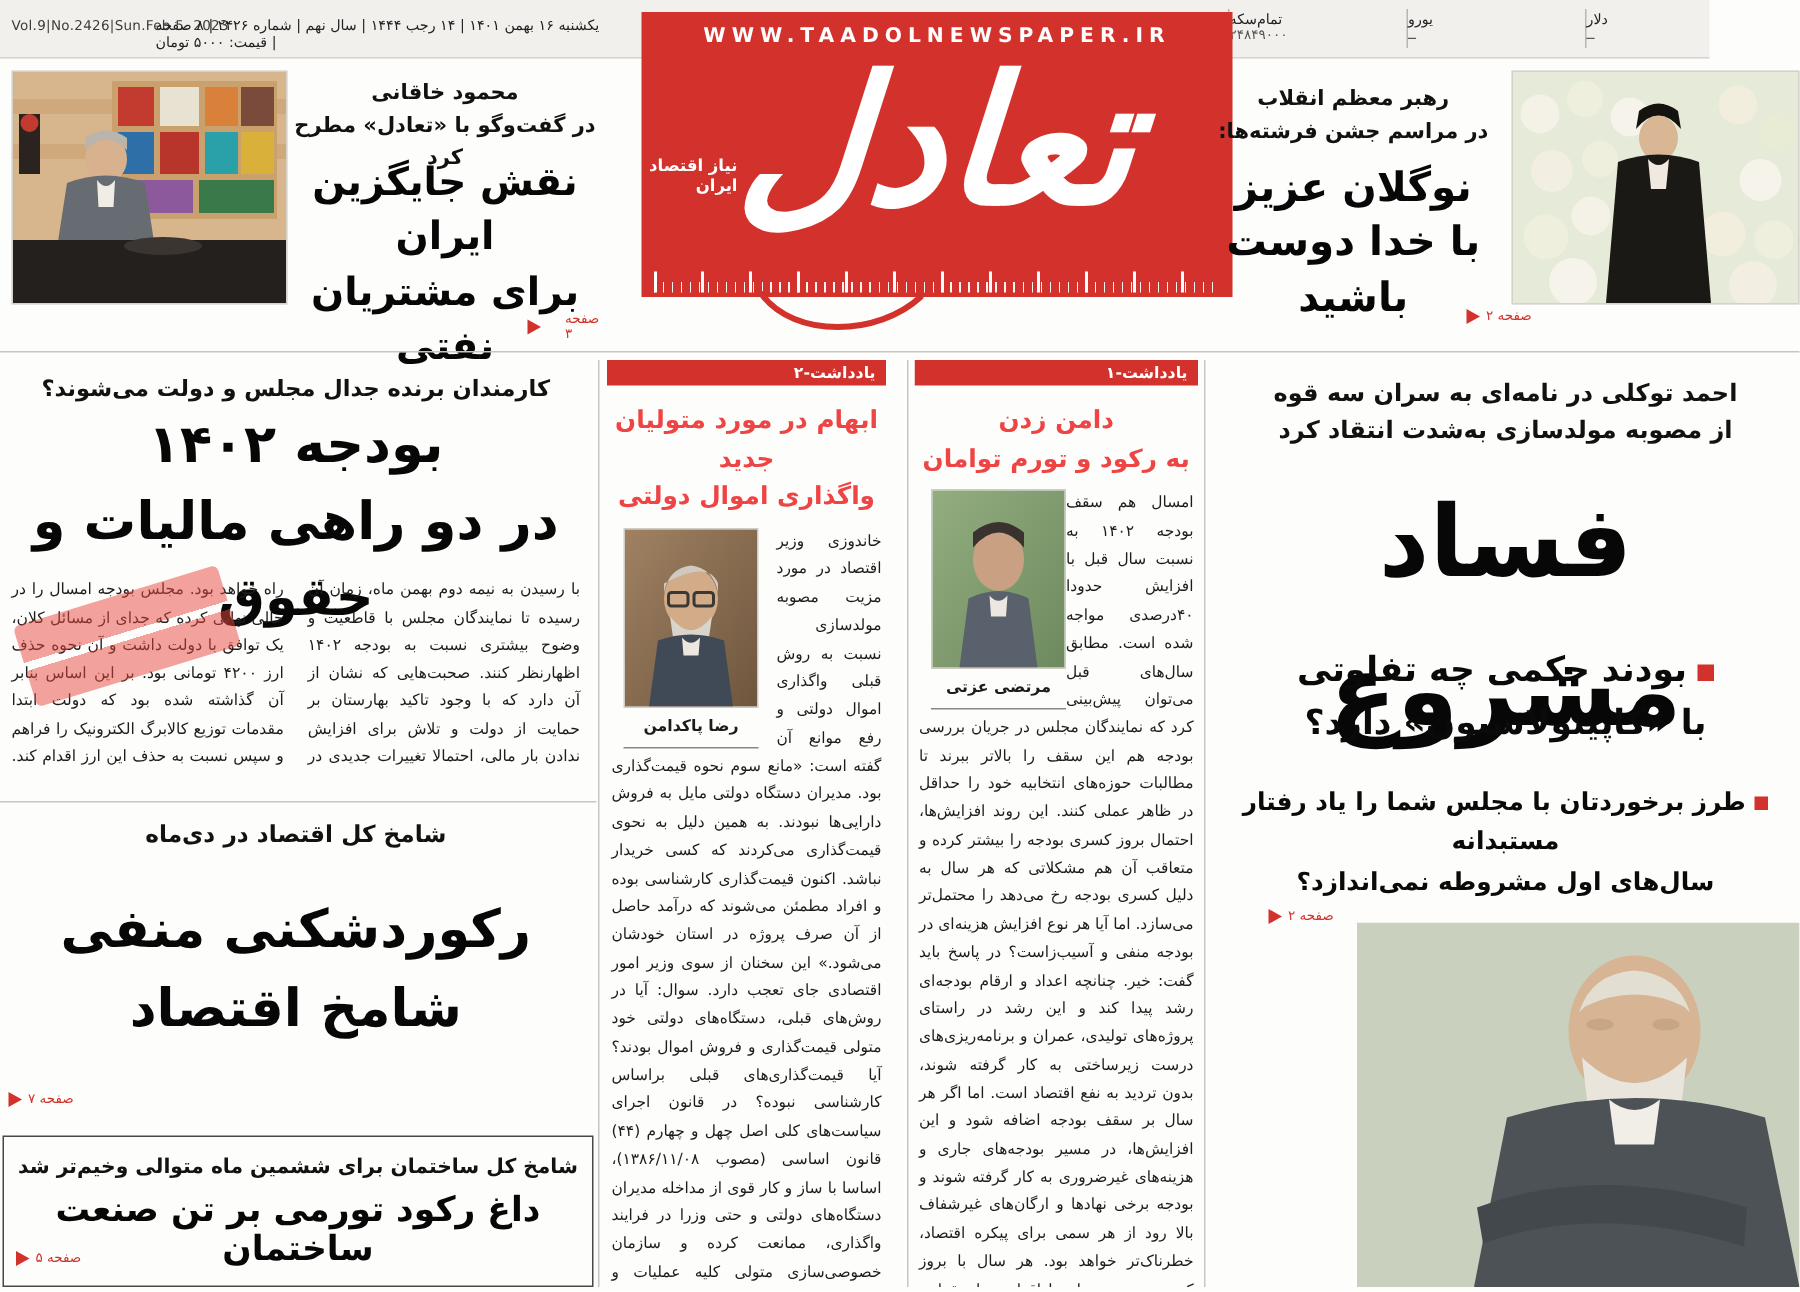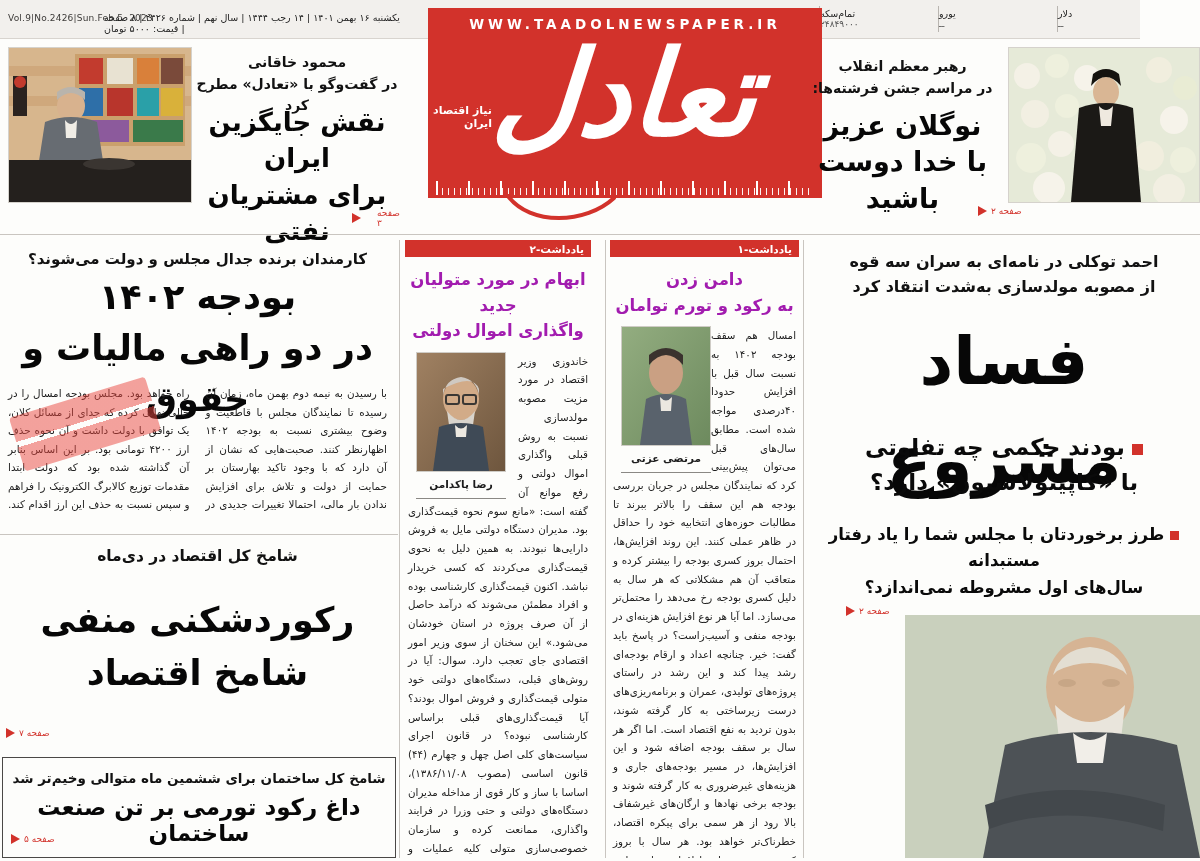--- a/index.html
+++ b/index.html
@@ -28,21 +28,21 @@
   .headline{font-weight:900;color:#070707;text-align:center;letter-spacing:-.5px;}
   .pmarker{display:flex;align-items:center;gap:4px;direction:ltr;}
   .tri{width:0;height:0;border-top:5px solid transparent;border-bottom:5px solid transparent;border-left:9px solid #d2322b;}
   .pmarker span{color:#d2322b;font-size:9px;}
   .photo{background:#e8e6e0;border:1px solid #d5d2cc;overflow:hidden;}
   .vline{width:1px;background:#c9c5c0;}
   .hline{height:1px;background:#c9c5c0;}
   
   .notebar{background:#d2322b;height:17px;display:flex;align-items:center;padding:0 7px;}
   .notebar span{color:#fff;font-size:10.5px;font-weight:bold;}
-  .notehead{margin:10px 2px 8px;font-size:16.5px;font-weight:900;text-align:center;line-height:1.55;color:#a21caf;}
+  .notehead{margin:10px 2px 8px;font-size:16.5px;font-weight:900;text-align:center;line-height:1.55;color:#ef4444;}
   .notebody{font-size:10.3px;line-height:1.82;text-align:justify;color:#1c1c1c;padding:0 3px;}
   .nfig{float:left;margin:4px 8px 2px 0;width:90px;}
   .nfig svg{display:block;border:1px solid #cfccc6;}
   .nfig figcaption{font-size:10.5px;font-weight:bold;text-align:center;padding:3px 0 4px;border-bottom:1px solid #8a8884;}
   .note{overflow:hidden;}
   .bullet{text-align:center;font-weight:900;color:#0a0a0a;}
   .sq{display:inline-block;width:11px;height:11px;background:#d2322b;margin-left:7px;}
   .sq.small{width:9px;height:9px;margin-left:6px;}
   
   .budget-body{column-count:2;column-gap:16px;font-size:10.4px;line-height:1.78;text-align:justify;color:#1c1c1c;}

